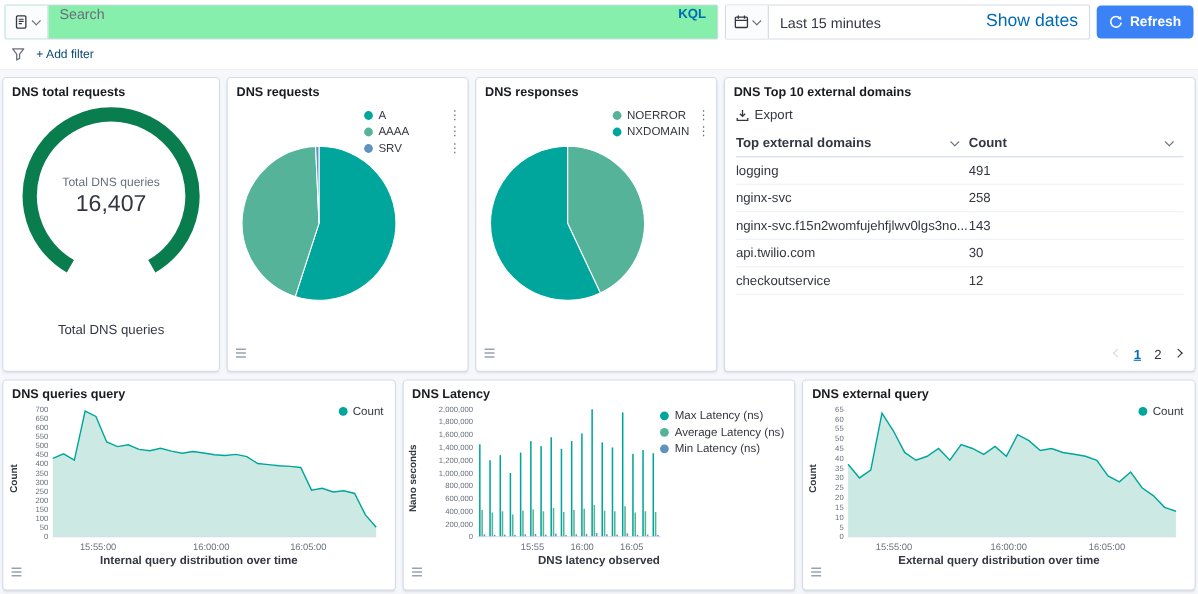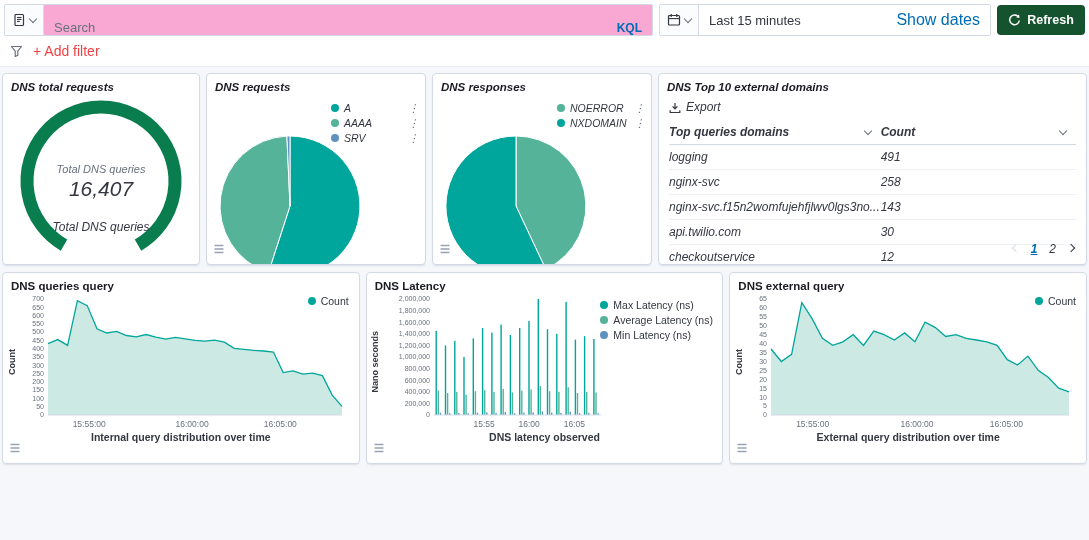--- a/index.html
+++ b/index.html
@@ -1,38 +1,38 @@
 <!DOCTYPE html>
 <html><head>
 <meta charset="utf-8">
 <style>
   html,body{margin:0;padding:0;width:1089px;height:540px;overflow:hidden;background:#fff;
     font-family:"Liberation Sans",sans-serif;color:#343741;}
   svg text{font-family:"Liberation Sans",sans-serif;}
   
   .topbar{display:flex;align-items:center;gap:6px;padding:4px 4px 3px;}
-  .sgroup{flex:1;display:flex;align-items:flex-end;border:1px solid #D3DAE6;border-radius:2px;background:#f9a8d4;height:30px;}
+  .sgroup{flex:1;display:flex;align-items:flex-start;border:1px solid #D3DAE6;border-radius:2px;background:#86efac;height:30px;}
   .sq-btn{width:38px;height:100%;display:flex;align-items:center;justify-content:center;gap:4px;border-right:1px solid #D3DAE6;cursor:pointer;background:#fbfcfd;}
   .sgroup input{flex:1;border:none;outline:none;font-size:13px;padding:0 10px;color:#343741;background:transparent;}
   .sgroup input::placeholder{color:#69707D;}
   .kql{font-size:12px;color:#006BB4;padding:0 10px;font-weight:600;cursor:pointer;}
   .dgroup{display:flex;align-items:center;border:1px solid #D3DAE6;border-radius:2px;background:#fff;height:30px;width:330px;}
   .trange{font-size:13px;color:#343741;padding-left:10px;cursor:pointer;}
   .showdates{margin-left:auto;padding-right:10px;font-size:16px;color:#006BB4;cursor:pointer;}
-  .refresh{height:30px;width:88px;border:none;border-radius:4px;background:#14532d;color:#fff;
+  .refresh{height:30px;width:88px;border:none;border-radius:4px;background:#3b82f6;color:#fff;
     font-size:12.5px;font-weight:600;display:flex;align-items:center;justify-content:center;gap:6px;cursor:pointer;
     font-family:"Liberation Sans",sans-serif;}
   .chev{display:inline-block;width:5px;height:5px;border-right:1.6px solid #69707D;border-bottom:1.6px solid #69707D;transform:rotate(45deg);margin-top:-3px;}
   
   .filterbar{display:flex;align-items:center;gap:10px;padding:4px 10px 7px;border-bottom:1px solid #E9EDF3;}
-  .addfilter{font-size:14px;color:#ef4444;cursor:pointer;}
+  .addfilter{font-size:11px;color:#0c4a6e;cursor:pointer;}
   
   .dash{background:#F5F7FA;padding:6px 2px 0;height:473px;}
   .row{display:grid;gap:6px;}
-  .r1{grid-template-columns:198px 220px 220px 1fr;height:192px;font-style:italic;}
+  .r1{grid-template-columns:198px 220px 220px 1fr;height:268px;}
   .r2{grid-template-columns:1fr 1fr 1fr;height:192px;margin-top:7px;}
   .panel{position:relative;background:#fff;border:1px solid #D3DAE6;border-radius:4px;overflow:hidden;
     box-shadow:0 2px 2px -1px rgba(152,162,179,.3);}
   .ptitle{font-size:11.5px;font-weight:700;color:#1A1C21;padding:7px 8px 0;}
   .blk{position:absolute;left:6px;bottom:5px;cursor:pointer;}
   
   .gaugesvg{display:block;margin:2px auto 0;}
   .gauge-text{position:absolute;top:24px;left:0;right:0;height:168px;display:flex;flex-direction:column;
     align-items:center;justify-content:center;pointer-events:none;}
   .glabel{font-size:11px;color:#69707D;}
@@ -197,21 +197,21 @@
             <path d="M6 1v5.5M3.6 4.4 6 6.8l2.4-2.4" fill="none" stroke="#343741" stroke-width="1.2"></path>
             <path d="M1.2 8.2v2.3h9.6V8.2" fill="none" stroke="#343741" stroke-width="1.2"></path>
           </svg>
           <span>Export</span>
         </div>
         <table class="domtable">
           <thead>
             <tr>
               <th>
                 <span class="thwrap">
-                    <span>Top queries domains</span>
+                    <span>Top external domains</span>
                     <span class="chev"></span>
                   </span>
               </th>
               <th>
                 <span class="thwrap">
                     <span>Count</span>
                     <span class="chev"></span>
                   </span>
               </th>
             </tr>

